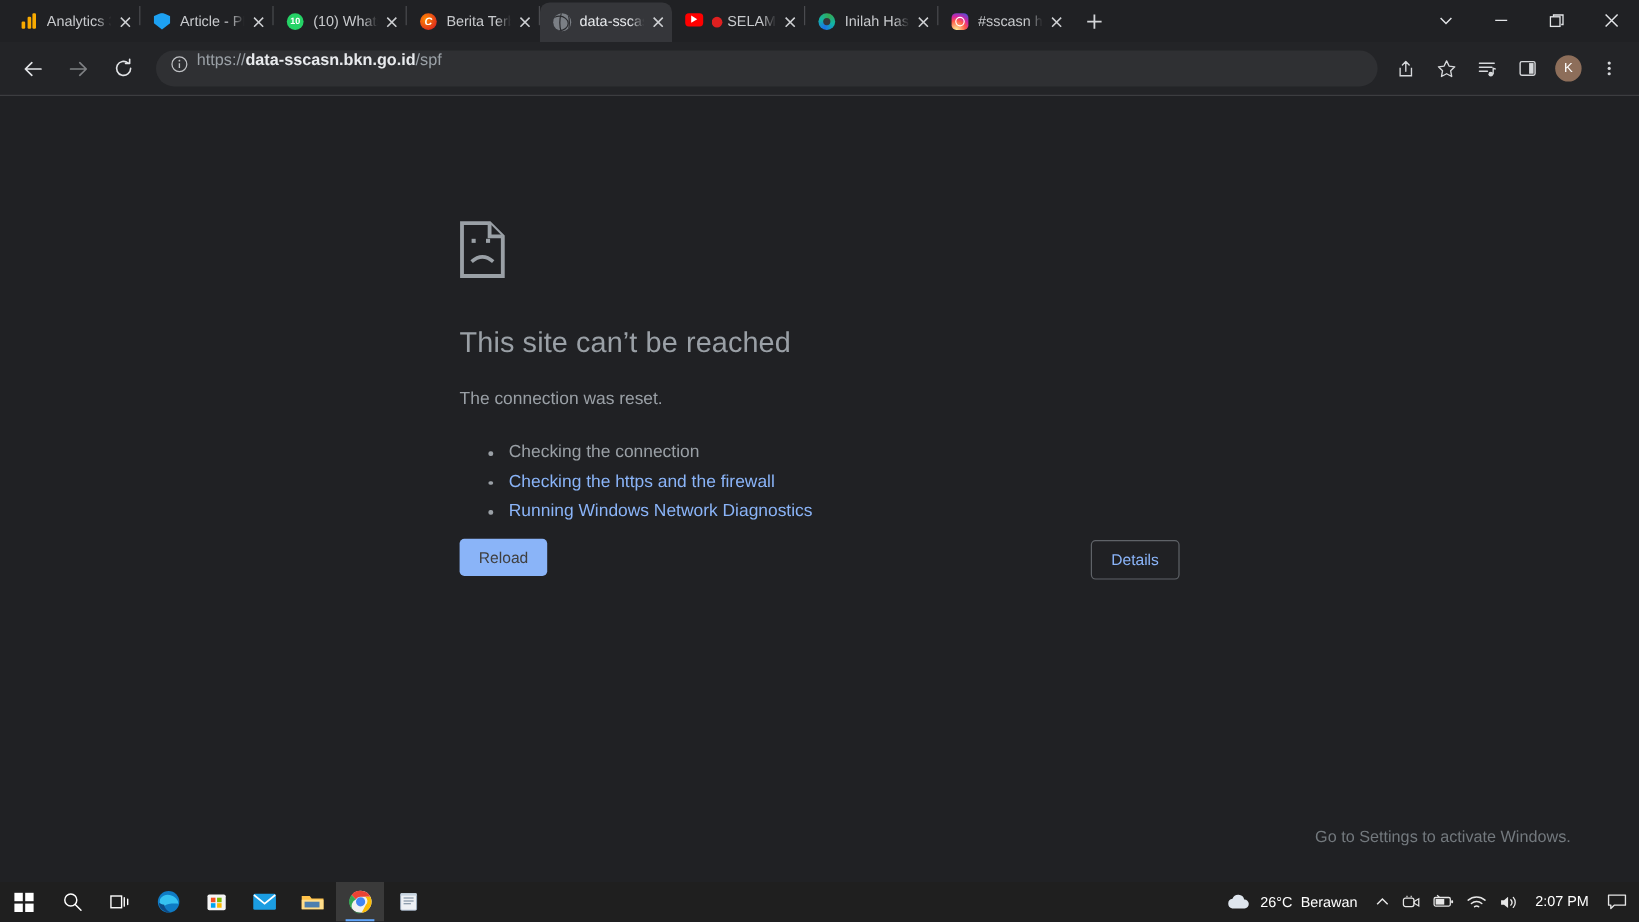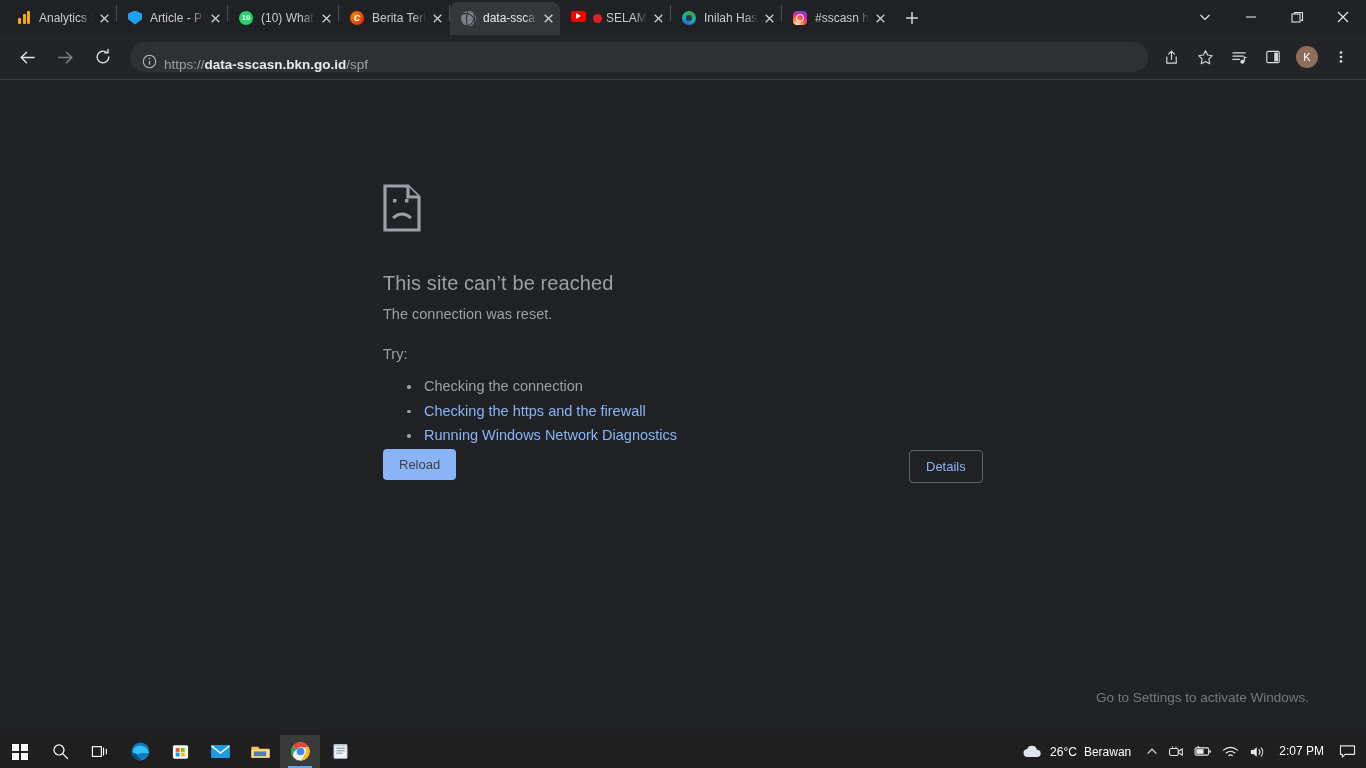--- a/index.html
+++ b/index.html
@@ -130,21 +130,21 @@
   }
   .navbtn{
     width:30px;height:30px;margin:0 4px;
     display:flex;align-items:center;justify-content:center;
     border-radius:50%; color:#e2e4e7;
   }
   .navbtn.disabled{ color:#7f8184; }
   .omnibox{
     flex:1 1 auto; height:30px; margin:0 6px 0 8px;
     background:#2f3033; border-radius:16px;
-    display:flex; align-items:flex-end;
+    display:flex; align-items:flex-start;
     padding:0 10px 0 8px;
     max-width:1040px;
   }
   .omni-ico{ width:22px;height:22px;display:flex;align-items:center;justify-content:center;color:#bfc1c4;flex:0 0 22px;}
   .omni-url{ font-size:13.5px; color:#9aa0a6; white-space:nowrap; margin-left:4px; }
   .omni-url b{ color:#e8eaed; font-weight:bold; }
   .tb-icons{ display:flex; align-items:center; }
   .tbbtn{ width:30px;height:30px;margin:0 2px;display:flex;align-items:center;justify-content:center;border-radius:50%;color:#d6d8db; }
   .avatar{
     width:22px;height:22px;border-radius:50%;
@@ -156,23 +156,23 @@
   
   .page{
     position:relative;
     height:calc(768px - 35px - 45px - 33px);
     background:#202124;
     overflow:hidden;
   }
   .content{ position:absolute; left:383px; top:104px; width:600px; }
   .sadicon{ width:38px; height:48px; position:relative; margin-bottom:40px; }
   h1.err-title{
-    font-size:20px; font-weight:normal;
+    font-size:24px; font-weight:normal;
     color:#9aa0a6; letter-spacing:0.1px;
-    margin-bottom:11px;
+    margin-bottom:25px;
   }
   .err-sub{ font-size:14.5px; color:#9aa0a6; margin-bottom:24px; }
   .try-label{ font-size:14.5px; color:#9aa0a6; margin-bottom:4px; }
   ul.suggestions{ list-style:none; margin:12px 0 26px 0; padding:0; }
   ul.suggestions li{ position:relative; padding-left:41px; margin:0; line-height:24.5px; font-size:14.5px; color:#9aa0a6; }
   ul.suggestions li::before{
     content:""; position:absolute; left:24px; top:11px;
     width:3.5px;height:3.5px;border-radius:50%;background:#9aa0a6;
   }
   ul.suggestions li.link{ color:#8ab4f8; }
@@ -448,21 +448,20 @@
         <path d="M2 2 H25 L36 13 V46 H2 Z" fill="none" stroke="#9aa0a6" stroke-width="3.2" stroke-linejoin="miter"></path>
         <path d="M25 2 V13 H36" fill="#202124" stroke="#9aa0a6" stroke-width="3.2"></path>
         <rect x="10" y="15" width="3.4" height="3.4" fill="#9aa0a6"></rect>
         <rect x="22" y="15" width="3.4" height="3.4" fill="#9aa0a6"></rect>
         <path d="M10 34 Q19 26 28 34" fill="none" stroke="#9aa0a6" stroke-width="3"></path>
       </svg>
     </div>
 
     <h1 class="err-title">This site can’t be reached</h1>
     <div class="err-sub">The connection was reset.</div>
-    <div class="try-label">Try:</div>
 
     <ul class="suggestions">
       <li>Checking the connection</li>
       <li class="link">Checking the https and the firewall</li>
       <li class="link">Running Windows Network Diagnostics</li>
     </ul>
 
   </div>
 
   <div class="btnrow">

